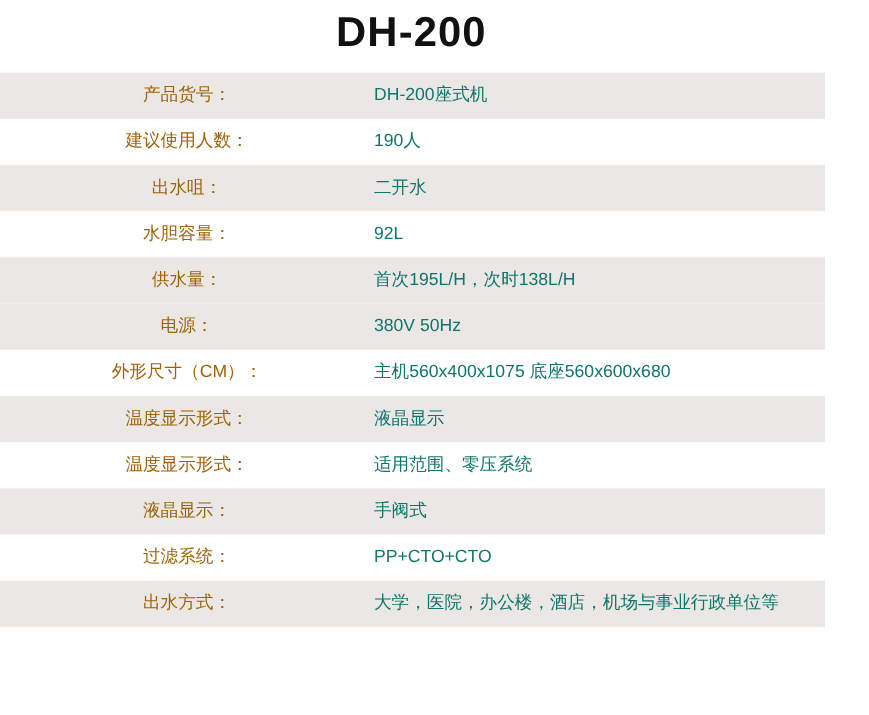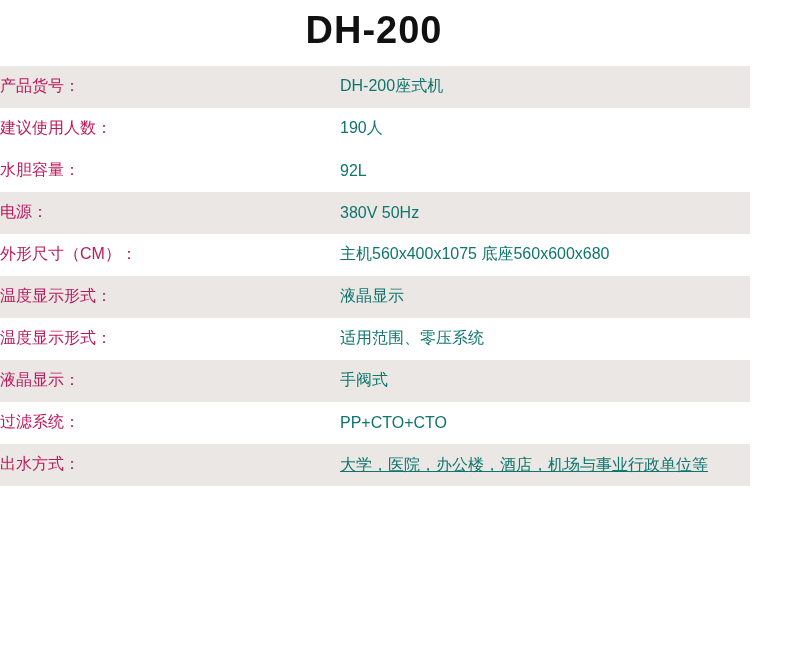--- a/index.html
+++ b/index.html
@@ -41,57 +41,65 @@
   }
   .spec-table td {
     vertical-align: middle;
     font-size: 16px;
     padding: 0;
   }
   .cell-label {
     width: 340px;
     padding-left: 32px;
     box-sizing: border-box;
-    color: #be185d;
+    color: #a16207;
+    text-align: center;
   }
   .cell-value {
     padding-left: 5px;
     box-sizing: border-box;
     color: #0f766e;
   }
   tr.shaded td {
     background: #eae7e4;
   }
   tr.plain td {
     background: #ffffff;
   }
   .small-value {
     font-size: 13px;
     line-height: 1.35;
-    text-decoration: underline;
   }
 </style>
 </head>
 <body>
 
 <div class="page">
   <div class="title">DH-200</div>
   <table class="spec-table">
     <tbody>
       <tr class="shaded">
         <td class="cell-label">产品货号：</td>
         <td class="cell-value">DH-200座式机</td>
       </tr>
       <tr class="plain">
         <td class="cell-label">建议使用人数：</td>
         <td class="cell-value">190人</td>
       </tr>
+      <tr class="shaded">
+        <td class="cell-label">出水咀：</td>
+        <td class="cell-value">二开水</td>
+      </tr>
       <tr class="plain">
         <td class="cell-label">水胆容量：</td>
         <td class="cell-value">92L</td>
+      </tr>
+      <tr class="shaded">
+        <td class="cell-label">供水量：</td>
+        <td class="cell-value">首次195L/H，次时138L/H</td>
       </tr>
       <tr class="shaded">
         <td class="cell-label">电源：</td>
         <td class="cell-value">380V 50Hz</td>
       </tr>
       <tr class="plain">
         <td class="cell-label">外形尺寸（CM）：</td>
         <td class="cell-value">主机560x400x1075 底座560x600x680</td>
       </tr>
       <tr class="shaded">

